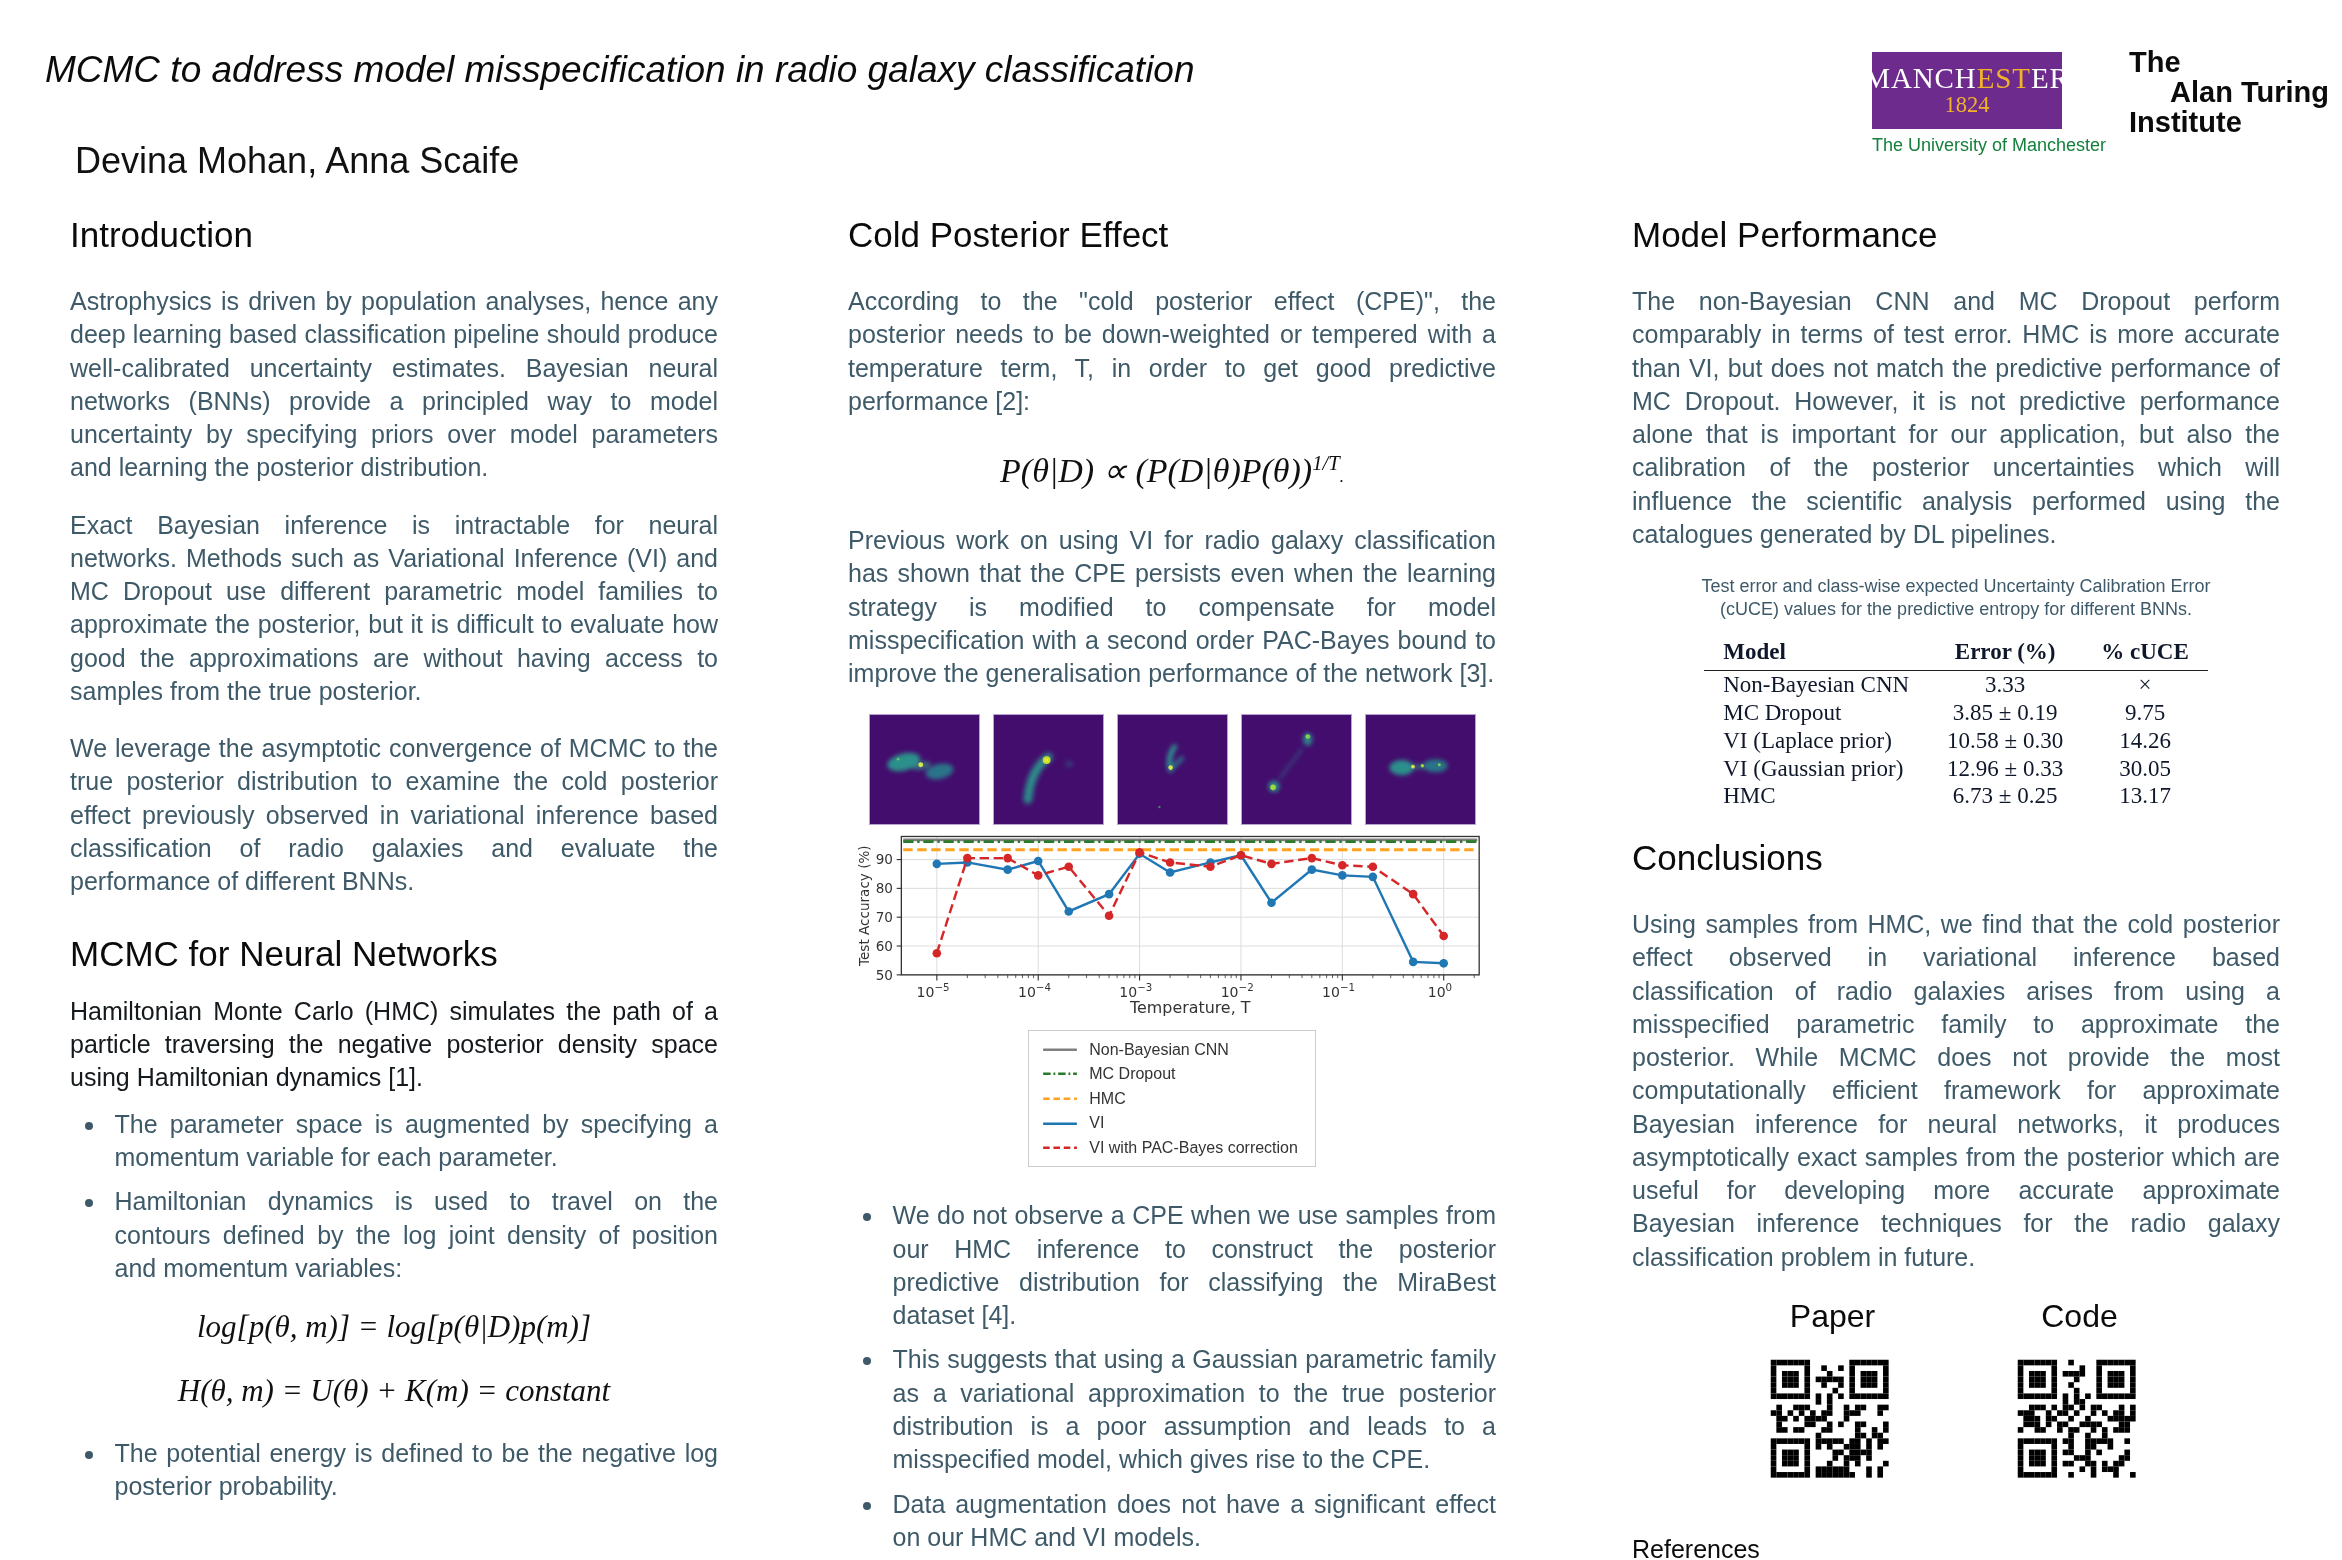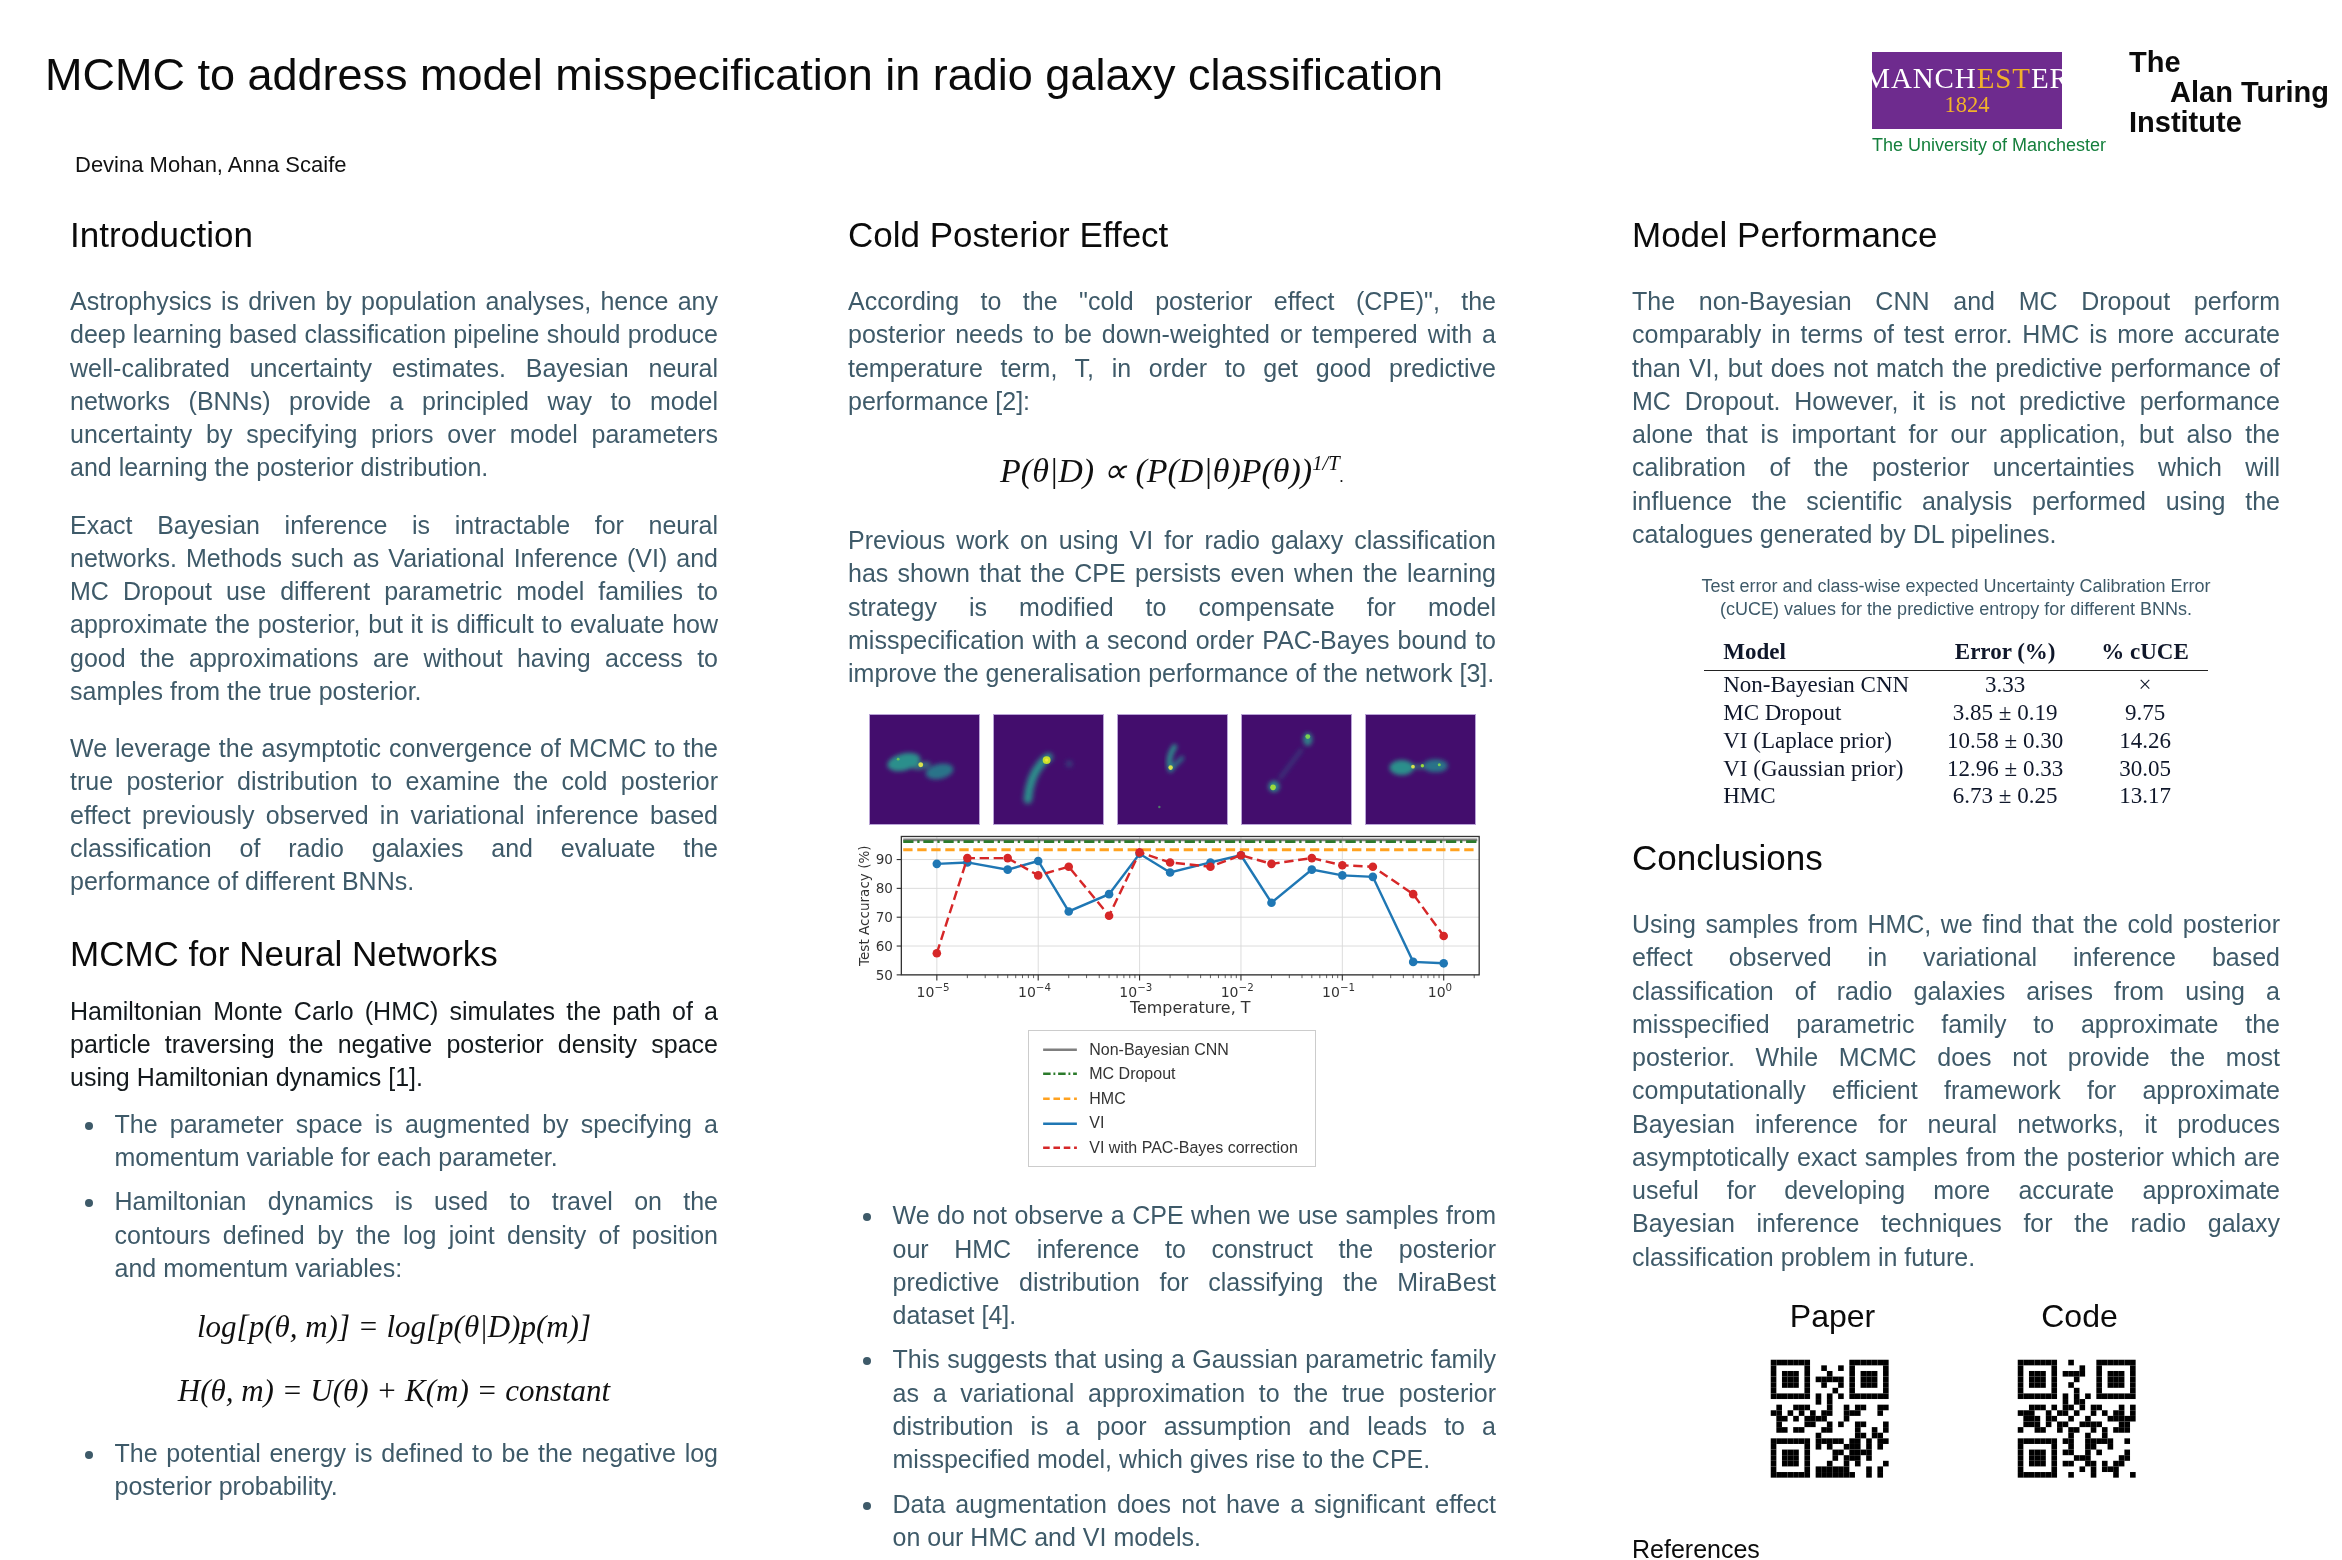--- a/index.html
+++ b/index.html
@@ -1,22 +1,22 @@
 <!DOCTYPE html>
 <html style="font-size:15px"><head>
 <meta charset="utf-8">
 <title>Poster</title>
 <style>
   html,body{margin:0;padding:0;background:#fff;}
   body{position:relative;width:2342px;height:1561px;overflow:hidden;
        font-family:"Liberation Sans",sans-serif;color:#111;}
 
-  .poster-title{position:absolute;left:45px;top:49px;font-size:45px;color:#0b0b0b;
-                letter-spacing:0px;white-space:nowrap;}
-  .authors{position:absolute;left:75px;top:152px;font-size:22px;color:#111;}
+  .poster-title{position:absolute;left:45px;top:49px;font-size:37px;color:#0b0b0b;
+                letter-spacing:0px;white-space:nowrap;font-style:italic;}
+  .authors{position:absolute;left:75px;top:140px;font-size:36px;color:#111;}
 
   
   .man-logo{position:absolute;left:1872px;top:52px;width:220px;text-align:center;}
   .man-box{background:#6e2b8e;width:190px;height:77px;display:flex;flex-direction:column;
            align-items:center;justify-content:center;}
   .man-name{font-family:"Liberation Serif",serif;font-size:29px;color:#fff;letter-spacing:0.9px;line-height:1;}
   .man-name .gold{color:#f2b229;}
   .man-year{font-family:"Liberation Serif",serif;font-size:22.5px;color:#f2b229;line-height:1.05;}
   .man-sub{margin-top:5.6px;font-size:18px;color:#15803d;white-space:nowrap;}
   .turing{position:absolute;left:2129px;top:47px;font-weight:bold;color:#0b0b0b;line-height:1.04;}

